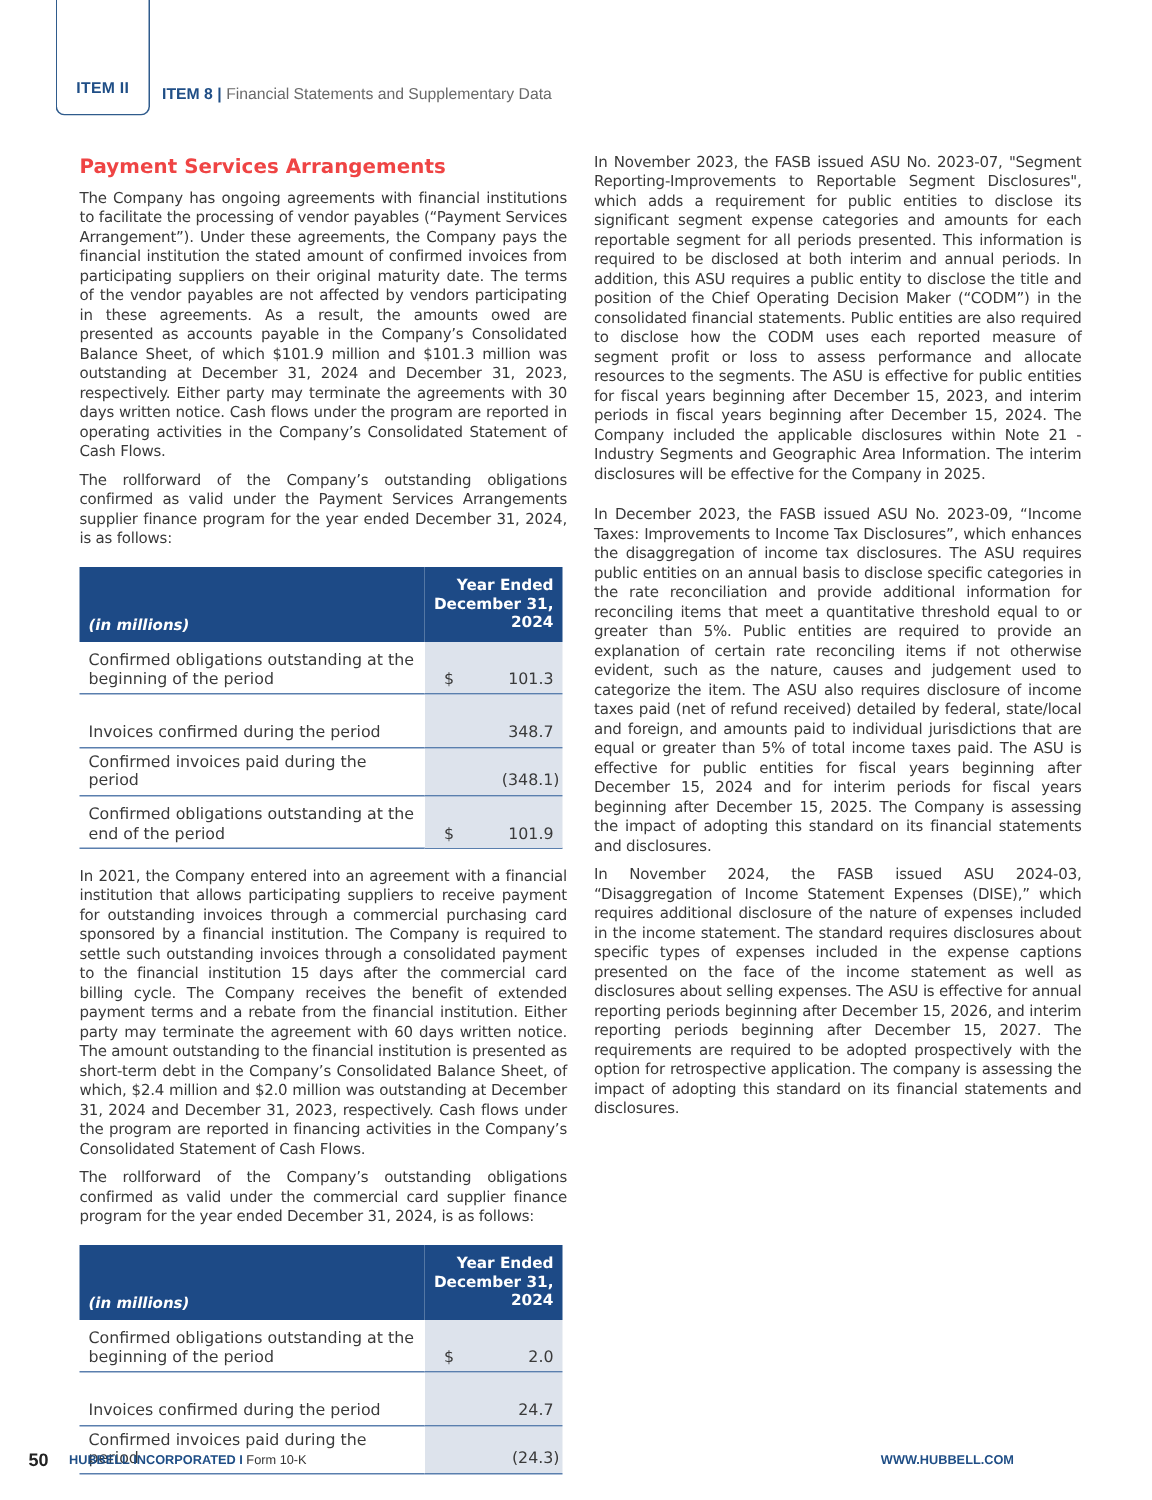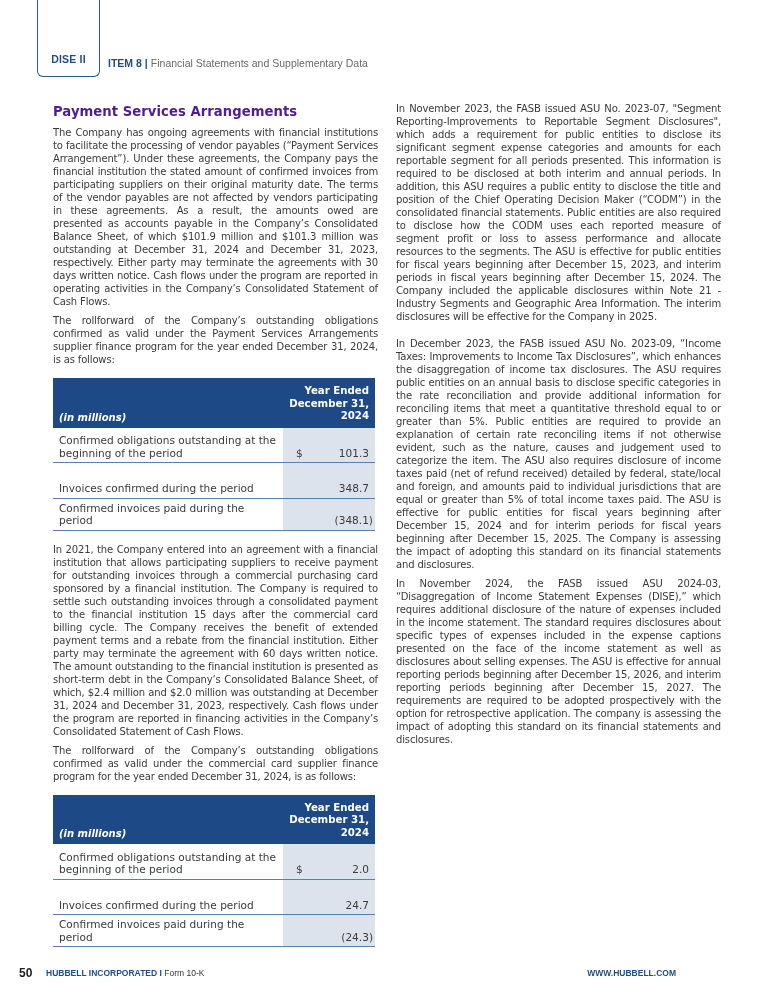--- a/index.html
+++ b/index.html
@@ -14,21 +14,21 @@
   .part-tab span { font-family: "Liberation Sans", sans-serif; font-weight: bold; font-size: 10.5px; color: #1f4e86; letter-spacing: 0.2px; }
   .header-line { position: absolute; left: 108px; top: 57px; font-family: "Liberation Sans", sans-serif; font-size: 10.5px; }
   .header-line .item { color: #1f4e86; font-weight: bold; }
   .header-line .sep { color: #1f4e86; font-weight: bold; margin: 0 3px; }
   .header-line .sub { color: #6a6a6a; }
 
   .col { position: absolute; top: 104px; width: 325px; }
   .col-left { left: 53px; }
   .col-right { left: 396px; top: 102px; }
 
-  h2.sec { font-family: "DejaVu Sans", sans-serif; font-weight: bold; font-size: 13.2px; color: #4c1d95; margin-bottom: 7px; letter-spacing: 0.05px; }
+  h2.sec { font-family: "DejaVu Sans", sans-serif; font-weight: bold; font-size: 13.2px; color: #ef4444; margin-bottom: 7px; letter-spacing: 0.05px; }
   h2.sec-blue { font-family: "DejaVu Sans", sans-serif; font-weight: bold; font-size: 15px; color: #1f4e86; line-height: 18px; margin-bottom: 6px; }
   p.body { font-size: 10px; line-height: 13px; text-align: justify; color: #3a3a3a; margin-bottom: 6px; letter-spacing: -0.15px; }
 
   table.fin { width: 322px; border-collapse: collapse; margin-top: 12px; margin-bottom: 12px; font-size: 10.55px; }
   table.fin th { background: #1d4a86; color: #fff; vertical-align: bottom; padding: 4px 6px 5px; }
   table.fin th.label { text-align: left; font-style: italic; font-weight: bold; font-size: 10px; width: 230px; }
   table.fin th.year { text-align: right; font-weight: bold; font-size: 10.2px; line-height: 12.5px; padding-top: 7px; }
   table.fin td { border-bottom: 1.2px solid #5a7fae; padding: 3px 4px 3px 6px; vertical-align: bottom; line-height: 12.5px; color: #3a3a3a; }
   table.fin td.val { background: #dde3ec; position: relative; text-align: right; padding-right: 2px; }
   table.fin td.val .cur { position: absolute; left: 13px; bottom: 3px; }
@@ -38,21 +38,21 @@
   .footer { position: absolute; top: 966px; left: 0; width: 732px; height: 16px; font-family: "Liberation Sans", sans-serif; }
   .footer .page { position: absolute; left: 19px; top: 0; font-weight: bold; font-size: 12px; color: #222; }
   .footer .co { position: absolute; left: 46px; top: 2px; font-size: 8.5px; color: #1f4e86; font-weight: bold; }
   .footer .co .form { font-weight: normal; color: #333; }
   .footer .web { position: absolute; right: 56px; top: 2px; font-size: 8.5px; font-weight: bold; color: #1f4e86; }
 </style>
 </head>
 <body>
 
 <div class="part-tab">
-  <span>DISE II</span>
+  <span>ITEM II</span>
 </div>
 <div class="header-line">
   <span class="item">ITEM 8</span><span class="sep">|</span><span class="sub">Financial Statements and Supplementary Data</span>
 </div>
 
 <div class="col col-left">
   <h2 class="sec">Payment Services Arrangements</h2>
   <p class="body">The Company has ongoing agreements with financial institutions to facilitate the processing of vendor payables (“Payment Services Arrangement”). Under these agreements, the Company pays the financial institution the stated amount of confirmed invoices from participating suppliers on their original maturity date. The terms of the vendor payables are not affected by vendors participating in these agreements. As a result, the amounts owed are presented as accounts payable in the Company’s Consolidated Balance Sheet, of which $101.9 million and $101.3 million was outstanding at December 31, 2024 and December 31, 2023, respectively. Either party may terminate the agreements with 30 days written notice. Cash flows under the program are reported in operating activities in the Company’s Consolidated Statement of Cash Flows.</p>
   <p class="body">The rollforward of the Company’s outstanding obligations confirmed as valid under the Payment Services Arrangements supplier finance program for the year ended December 31, 2024, is as follows:</p>
 
@@ -72,20 +72,24 @@
         <td>Confirmed obligations outstanding at the beginning of the period</td>
         <td class="val"><span class="cur">$</span><span class="num pos">101.3</span></td>
       </tr>
       <tr>
         <td>Invoices confirmed during the period</td>
         <td class="val"><span class="cur"></span><span class="num pos">348.7</span></td>
       </tr>
       <tr>
         <td>Confirmed invoices paid during the period</td>
         <td class="val"><span class="cur"></span><span class="num">(348.1)</span></td>
+      </tr>
+      <tr>
+        <td>Confirmed obligations outstanding at the end of the period</td>
+        <td class="val"><span class="cur">$</span><span class="num pos">101.9</span></td>
       </tr>
     </tbody>
   </table>
 
   <p class="body">In 2021, the Company entered into an agreement with a financial institution that allows participating suppliers to receive payment for outstanding invoices through a commercial purchasing card sponsored by a financial institution. The Company is required to settle such outstanding invoices through a consolidated payment to the financial institution 15 days after the commercial card billing cycle. The Company receives the benefit of extended payment terms and a rebate from the financial institution. Either party may terminate the agreement with 60 days written notice. The amount outstanding to the financial institution is presented as short-term debt in the Company’s Consolidated Balance Sheet, of which, $2.4 million and $2.0 million was outstanding at December 31, 2024 and December 31, 2023, respectively. Cash flows under the program are reported in financing activities in the Company’s Consolidated Statement of Cash Flows.</p>
   <p class="body">The rollforward of the Company’s outstanding obligations confirmed as valid under the commercial card supplier finance program for the year ended December 31, 2024, is as follows:</p>
 
   <table class="fin">
     <thead>
       <tr>

